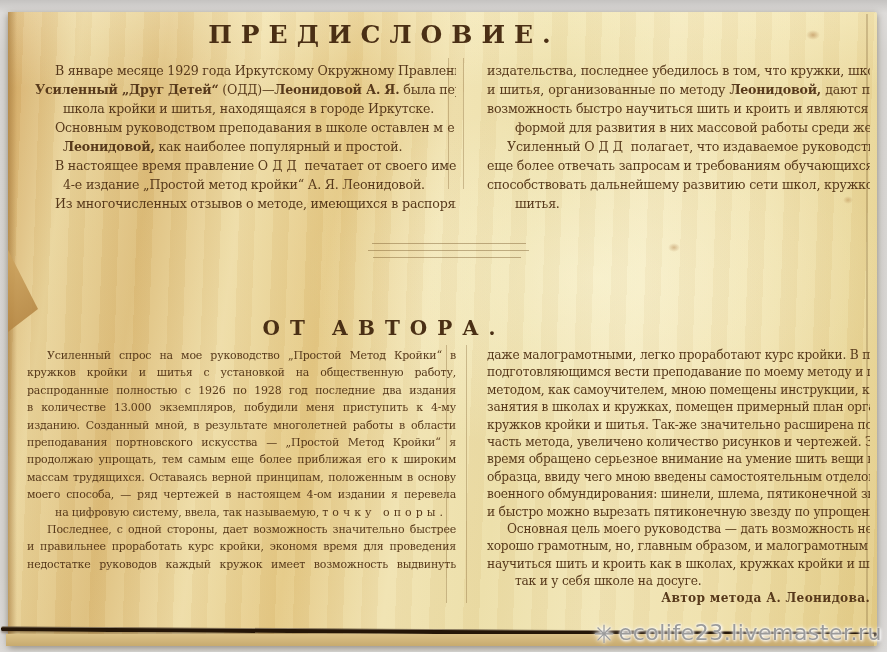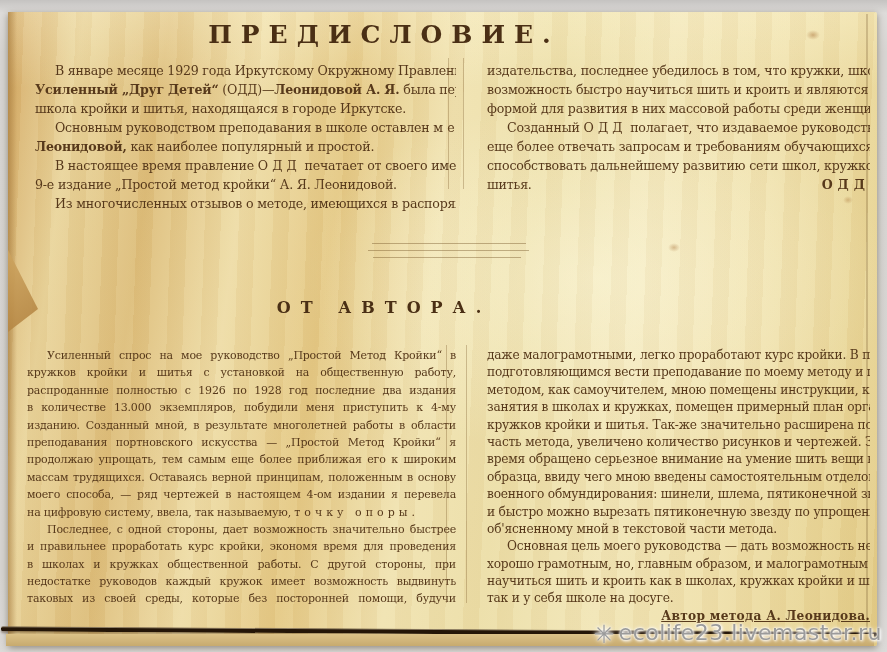--- a/index.html
+++ b/index.html
@@ -36,38 +36,38 @@
   .stain{position:absolute;border-radius:50%;pointer-events:none;}
   .stain.a{left:806px;top:30px;width:14px;height:10px;background:radial-gradient(rgba(150,85,25,.4),rgba(150,85,25,0) 70%);}
   .stain.b{left:668px;top:243px;width:12px;height:9px;background:radial-gradient(rgba(150,85,25,.35),rgba(150,85,25,0) 70%);}
   .stain.c{left:843px;top:196px;width:10px;height:8px;background:radial-gradient(rgba(150,85,25,.3),rgba(150,85,25,0) 70%);}
 
   .title{
     position:absolute;left:0;width:768px;text-align:center;
     font-weight:bold;color:#4a2f15;white-space:nowrap;
   }
   .pre-title{top:20px;font-size:25px;letter-spacing:9px;}
-  .auth-title{top:298px;font-size:16px;letter-spacing:10px;}
+  .auth-title{top:316px;font-size:20px;letter-spacing:10px;}
 
   .col{position:absolute;font-size:12.6px;letter-spacing:-.2px;overflow:hidden;}
   .pre-left{left:35px;top:61px;width:421px;height:153px;}
   .pre-right{left:487px;top:61px;width:383px;height:153px;}
   .auth-left{left:27px;top:347px;width:429px;height:280px;font-size:11px;}
   .auth-right{left:487px;top:347px;width:383px;height:280px;font-size:12.2px;}
 
   .pre-left .line,.pre-right .line{height:19px;line-height:19px;}
   .auth-left .line,.auth-right .line{height:17.4px;line-height:17.4px;}
   .line{
     text-align:justify;text-align-last:justify;overflow:hidden;white-space:nowrap;
   }
   .line .grp{display:inline;}
   .line.ind{text-indent:20px;}
-  .line.end{text-align:left;text-align-last:left;}
-  .line.sig{text-align:right;text-align-last:right;font-weight:bold;letter-spacing:.3px;text-decoration:underline;}
-  .line.split{display:flex;justify-content:space-between;text-align:left;text-align-last:left;}
+  .line.end{text-align:left;text-align-last:left;margin-left:28px;}
+  .line.sig{text-align:right;text-align-last:right;font-weight:bold;letter-spacing:.3px;}
+  .line.split{display:flex;justify-content:space-between;text-align:left;text-align-last:left;flex-direction:column;}
   .b{font-weight:bold;}
   .s{letter-spacing:4px;}
   .bs{font-weight:bold;letter-spacing:5px;}
 
   .rule{position:absolute;height:1px;background:rgba(110,78,32,.4);}
   .rule.r1{left:372px;top:243px;width:154px;}
   .rule.r2{left:368px;top:250px;width:161px;}
   .rule.r3{left:373px;top:257px;width:148px;}
 
   .gutter{position:absolute;width:1px;background:rgba(120,88,42,.33);}
@@ -116,28 +116,29 @@
 
   <div class="title pre-title">ПРЕДИСЛОВИЕ.</div>
 
   <div class="col pre-left">
       <div class="line ind"><span>В январе месяце 1929 года Иркутскому Окружному Правлению</span></div>
       <div class="line "><span class="b">Усиленный „Друг Детей“</span><span> (ОДД)—</span><span class="b">Леонидовой А. Я.</span><span> была передана</span></div>
       <div class="line end"><span>школа кройки и шитья, находящаяся в городе Иркутске.</span></div>
       <div class="line ind"><span>Основным руководством преподавания в школе оставлен </span><span class="s">метод</span></div>
       <div class="line end"><span class="b">Леонидовой,</span><span> как наиболее популярный и простой.</span></div>
       <div class="line ind"><span>В настоящее время правление </span><span class="s">ОДД</span><span> печатает от своего имени</span></div>
-      <div class="line end"><span>9-е издание „Простой метод кройки“ А. Я. Леонидовой.</span></div>
+      <div class="line end"><span>4-е издание „Простой метод кройки“ А. Я. Леонидовой.</span></div>
       <div class="line ind"><span>Из многочисленных отзывов о методе, имеющихся в распоряжении</span></div>
     </div>
   <div class="col pre-right">
       <div class="line "><span>издательства, последнее убедилось в том, что кружки, школы к</span></div>
+      <div class="line "><span>и шитья, организованные по методу </span><span class="b">Леонидовой,</span><span> дают п</span></div>
       <div class="line "><span>возможность быстро научиться шить и кроить и являются л</span></div>
       <div class="line end"><span>формой для развития в них массовой работы среди женщин.</span></div>
-      <div class="line ind"><span>Созданный </span><span class="s">ОДД</span><span> полагает, что издаваемое руководство</span></div>
+      <div class="line ind"><span>Усиленный </span><span class="s">ОДД</span><span> полагает, что издаваемое руководство</span></div>
       <div class="line "><span>еще более отвечать запросам и требованиям обучающихся и</span></div>
       <div class="line "><span>способствовать дальнейшему развитию сети школ, кружков кро</span></div>
       <div class="line end split">
         <span class="grp"><span>шитья.</span></span>
         <span class="grp"><span class="bs">ОДД</span></span>
       </div>
     </div>
 
   <div class="gutter g1"></div>
   <div class="gutter g2"></div>
@@ -154,36 +155,33 @@
       <div class="line "><span>распроданные полностью с 1926 по 1928 год последние два издания</span></div>
       <div class="line "><span>в количестве 13.000 экземпляров, побудили меня приступить к 4-му</span></div>
       <div class="line "><span>изданию. Созданный мной, в результате многолетней работы в области</span></div>
       <div class="line "><span>преподавания портновского искусства — „Простой Метод Кройки“ я</span></div>
       <div class="line "><span>продолжаю упрощать, тем самым еще более приближая его к широким</span></div>
       <div class="line "><span>массам трудящихся. Оставаясь верной принципам, положенным в основу</span></div>
       <div class="line "><span>моего способа, — ряд чертежей в настоящем 4-ом издании я перевела</span></div>
       <div class="line end"><span>на цифровую систему, ввела, так называемую, </span><span class="s">точку опоры.</span></div>
       <div class="line ind"><span>Последнее, с одной стороны, дает возможность значительно быстрее</span></div>
       <div class="line "><span>и правильнее проработать курс кройки, экономя время для проведения</span></div>
-      <div class="line "><span>в школах и кружках общественной работы. С другой стороны, при</span></div>
       <div class="line "><span>недостатке руководов каждый кружок имеет возможность выдвинуть</span></div>
-      <div class="line "><span>таковых из своей среды, которые без посторонней помощи, будучи</span></div>
     </div>
   <div class="col auth-right">
       <div class="line "><span>даже малограмотными, легко проработают курс кройки. В по</span></div>
       <div class="line "><span>подготовляющимся вести преподавание по моему методу и пользующ</span></div>
       <div class="line "><span>методом, как самоучителем, мною помещены инструкции, как</span></div>
       <div class="line "><span>занятия в школах и кружках, помещен примерный план организ</span></div>
       <div class="line "><span>кружков кройки и шитья. Так-же значительно расширена пояснител</span></div>
       <div class="line "><span>часть метода, увеличено количество рисунков и чертежей. За посл</span></div>
       <div class="line "><span>время обращено серьезное внимание на умение шить вещи воен</span></div>
       <div class="line "><span>образца, ввиду чего мною введены самостоятельным отделом чер</span></div>
       <div class="line "><span>военного обмундирования: шинели, шлема, пятиконечной звезды. Л</span></div>
       <div class="line "><span>и быстро можно вырезать пятиконечную звезду по упрощенному спос</span></div>
-      <div class="line end"><span>об'ясненному мной в текстовой части метода.</span></div>
       <div class="line ind"><span>Основная цель моего руководства — дать возможность не то</span></div>
       <div class="line "><span>хорошо грамотным, но, главным образом, и малограмотным бы</span></div>
       <div class="line "><span>научиться шить и кроить как в школах, кружках кройки и ши</span></div>
       <div class="line end"><span>так и у себя школе на досуге.</span></div>
       <div class="line sig"><span>Автор метода А. Леонидова.</span></div>
     </div>
 
   <div class="gutter g3"></div>
   <div class="gutter g4"></div>
   <div class="crease"></div>

